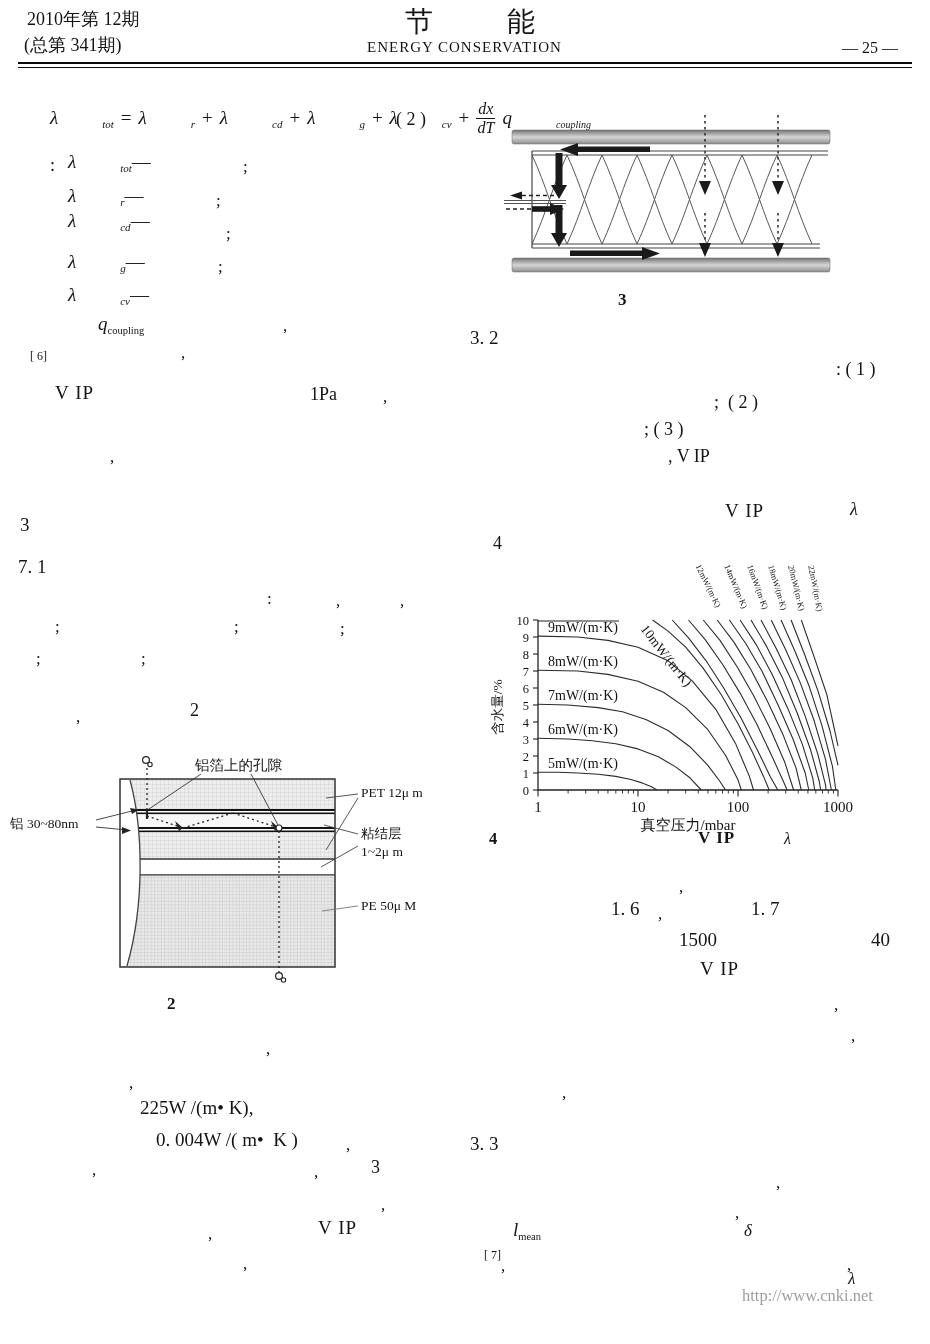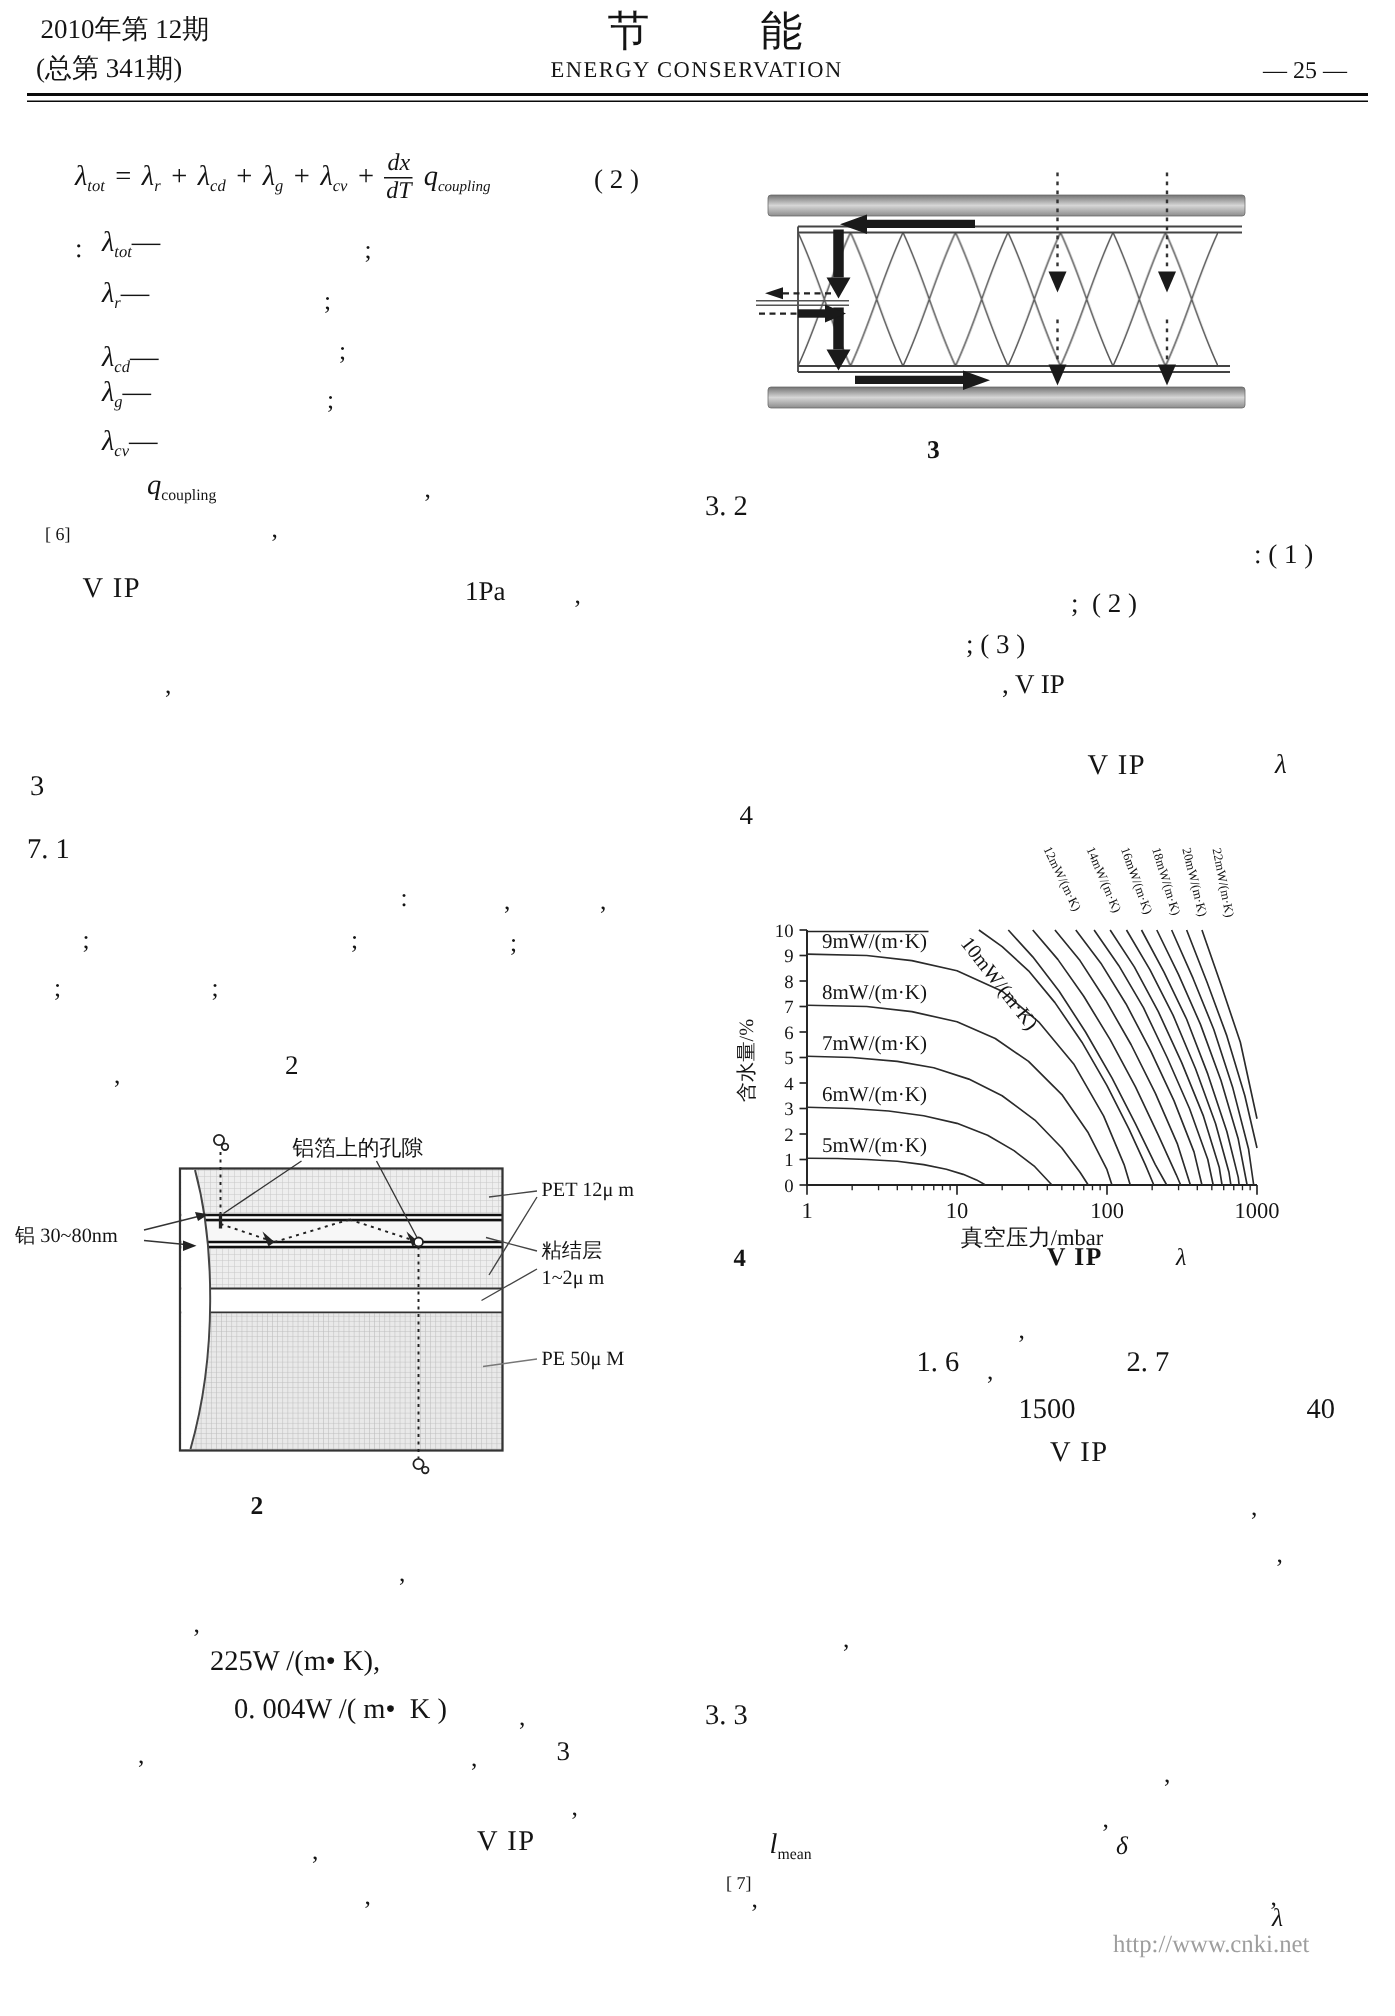--- a/index.html
+++ b/index.html
@@ -3,21 +3,21 @@
 <meta charset="utf-8">
 <style>
   html,body{margin:0;padding:0;background:#fff;}
   .page{position:relative;width:930px;height:1344px;background:#fff;overflow:hidden;
         font-family:"Liberation Serif","DejaVu Serif",serif;color:#141414;}
   .frag{position:absolute;font-size:17px;white-space:pre;line-height:1;}
   .b{font-weight:bold;}
   .it{font-style:italic;}
   .gr{color:#9e9e9e;}
   .sb{font-size:11px;vertical-align:-4px;font-style:normal;}
-  .sbi{font-size:11px;vertical-align:-4px;}
+  .sbi{font-size:11px;vertical-align:-4px;margin-left:44px;}
   .rule{position:absolute;background:#0a0a0a;}
   .eq{position:absolute;left:50px;top:100px;display:flex;align-items:center;gap:7px;
       font-size:19px;}
   .frac{display:inline-block;text-align:center;font-size:16px;line-height:1.1;}
   .frac .num{display:block;border-bottom:1.4px solid #141414;padding:0 2px;}
   .symrow{position:absolute;font-size:19px;}
   svg{position:absolute;overflow:visible;font-family:"Liberation Serif","DejaVu Serif",serif;}
   svg text{fill:#141414;}
 </style>
 </head>
@@ -47,21 +47,21 @@
     <span class="frac"><span class="num">dx</span><span>dT</span></span>
     <span><span>q</span><sub class="sbi" style="font-size:10px">coupling</sub></span>
   </div>
   <span class="frag" style="left:396px;top:110px;font-size:18px">( 2 )</span>
 
   <span class="frag" style="left:50px;top:156px;font-size:18px">:</span>
   <div class="symrow it" style="left:68px;top:151px"><span>λ</span><sub class="sbi">tot</sub><span style="font-style:normal">—</span></div>
   <span class="frag" style="left:243px;top:158px">;</span>
   <div class="symrow it" style="left:68px;top:185px"><span>λ</span><sub class="sbi">r</sub><span style="font-style:normal">—</span></div>
   <span class="frag" style="left:216px;top:192px">;</span>
-  <div class="symrow it" style="left:68px;top:228px"><span>λ</span><sub class="sbi">cd</sub><span style="font-style:normal">—</span></div>
+  <div class="symrow it" style="left:68px;top:210px"><span>λ</span><sub class="sbi">cd</sub><span style="font-style:normal">—</span></div>
   <span class="frag" style="left:226px;top:225px">;</span>
   <div class="symrow it" style="left:68px;top:251px"><span>λ</span><sub class="sbi">g</sub><span style="font-style:normal">—</span></div>
   <span class="frag" style="left:218px;top:258px">;</span>
   <div class="symrow it" style="left:68px;top:284px"><span>λ</span><sub class="sbi">cv</sub><span style="font-style:normal">—</span></div>
   <div class="symrow it" style="left:98px;top:313px"><span>q</span><sub class="sb" style="font-size:10.5px">coupling</sub></div>
   <span class="frag" style="left:283px;top:317px">,</span>
   <span class="frag" style="left:181px;top:344px">,</span>
   <span class="frag" style="left:30px;top:350px;font-size:12px">[ 6]</span>
 
   <span class="frag" style="left:55px;top:383px;font-size:19px;letter-spacing:1px">V IP</span>
@@ -293,21 +293,21 @@
       <path d="M313.3,70.0 L326.3,107.4 L338.9,144.8 L350.0,195.8" fill="none" stroke="#2b2b2b" stroke-width="1.1" stroke-linejoin="round"></path>
       <text transform="translate(320.3,16) rotate(79)" font-size="8.5">22mW/(m·K)</text>
     </svg>
   <span class="frag b" style="left:489px;top:831px;font-size:16.5px">4</span>
   <span class="frag b" style="left:698px;top:829px;font-size:17px;letter-spacing:1px">V IP</span>
   <span class="frag it" style="left:784px;top:831px;font-size:16px">λ</span>
 
   <span class="frag" style="left:679px;top:878px">,</span>
   <span class="frag" style="left:611px;top:899px;font-size:19px">1. 6</span>
   <span class="frag" style="left:658px;top:905px">,</span>
-  <span class="frag" style="left:751px;top:899px;font-size:19px">2. 7</span>
+  <span class="frag" style="left:751px;top:899px;font-size:19px">1. 7</span>
   <span class="frag" style="left:679px;top:930px;font-size:19px">1500</span>
   <span class="frag" style="left:871px;top:930px;font-size:19px">40</span>
   <span class="frag" style="left:700px;top:959px;font-size:19px;letter-spacing:1px">V IP</span>
   <span class="frag" style="left:834px;top:996px">,</span>
   <span class="frag" style="left:851px;top:1027px">,</span>
   <span class="frag" style="left:562px;top:1084px">,</span>
   <span class="frag" style="left:470px;top:1134px;font-size:19px">3. 3</span>
   <span class="frag" style="left:776px;top:1174px">,</span>
   <span class="frag" style="left:735px;top:1204px">,</span>
   <span class="frag it" style="left:513px;top:1220px;font-size:19px"><span>l</span><sub class="sb" style="font-size:10.5px">mean</sub></span>

